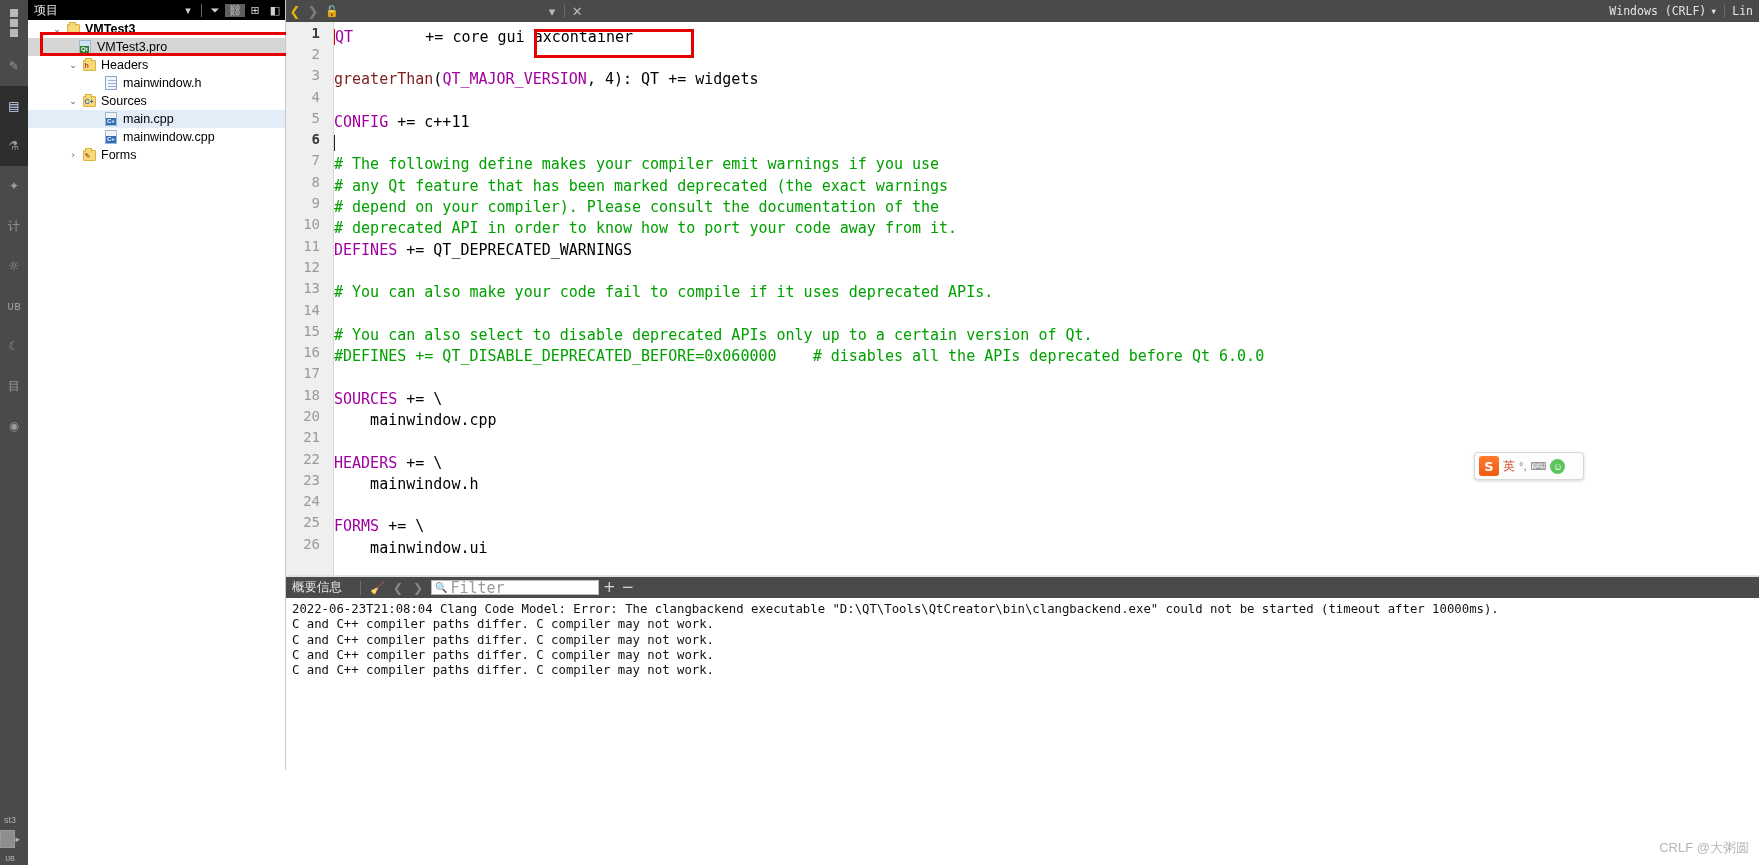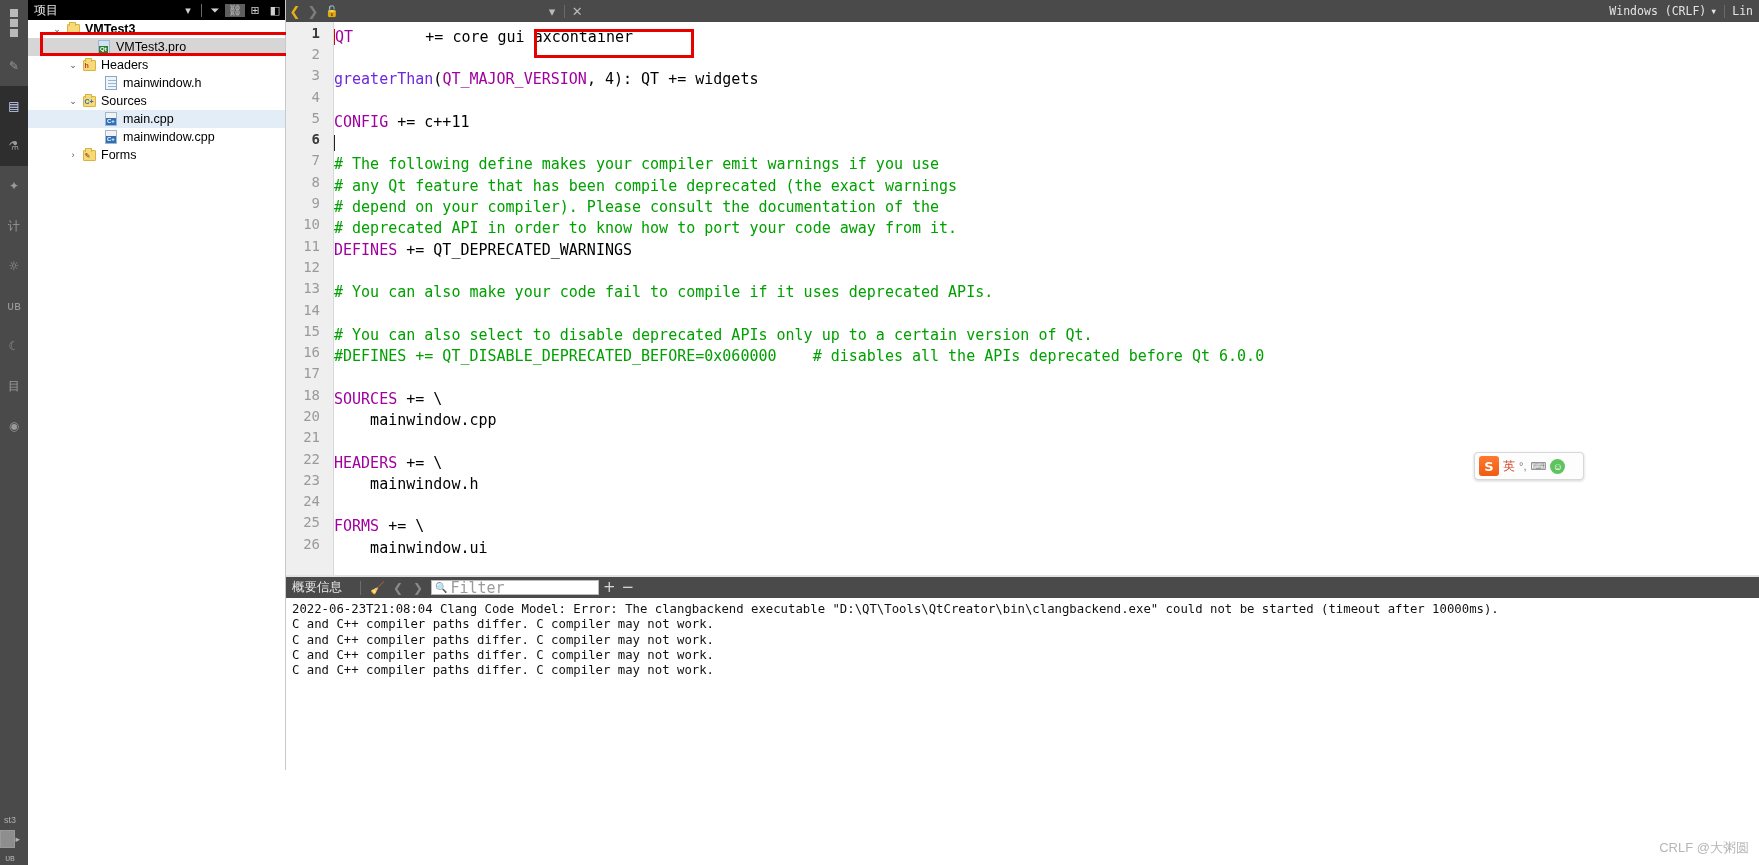--- a/index.html
+++ b/index.html
@@ -103,21 +103,21 @@
     font-family:"DejaVu Sans Mono", monospace; font-size:15px; white-space:pre;
   }
   .ln {
     width:41px; flex:0 0 41px; text-align:right; padding-right:7px;
     color:#9a9a9a; font-size:14px; font-family:"DejaVu Sans Mono", monospace;
   }
   .cl.cur .ln { color:#3a3a3a; font-weight:bold; }
   .ctext { padding-left:7px;margin-top:8px; }
   .k-var { color:#a000a0; }          
   .k-cmt { color:#00a000; }          
-  .k-fn  { color:#6d28d9; }          
+  .k-fn  { color:#7f1d1d; }          
   .k-plain { color:#000000; }
   .caret { display:inline-block; width:1px; height:16px; background:#222; vertical-align:-3px; }
   .caret.red { background:#d00; }
 
   
   .outpane { position:absolute; left:286px; top:577px; right:0; bottom:0; background:#fff; }
   .out-bar {
     height:21px; background:#4a4a4a; display:flex; align-items:center;
     color:#eaeaea; font-size:12px; padding-left:6px; gap:2px;
     font-family:"DejaVu Sans", sans-serif;
@@ -211,21 +211,21 @@
     <div class="tree">
 
       <div class="trow" style="padding-left:22px;">
         <span class="twist">⌄</span>
         <span class="tico">
             <span class="ic-folder"></span>
           </span>
         <span class="tlabel bold">VMTest3</span>
       </div>
 
-      <div class="trow sel-gray" style="padding-left:67px;">
+      <div class="trow sel-gray" style="padding-left:48px;">
         <span class="tico">
             <span class="ic-file pro">
               <span class="tag">Qt</span>
             </span>
           </span>
         <span class="tlabel">VMTest3.pro</span>
       </div>
 
       <div class="trow" style="padding-left:38px;">
         <span class="twist">⌄</span>
@@ -310,21 +310,21 @@
     <div class="code-area">
       <div class="gutter"></div>
       <div class="code-lines" id="code-lines">
           <div class="cl cur"><span class="ln">1</span><span class="ctext"><span class="caret red"></span><span class="k-var">QT</span><span class="k-plain">        += core gui </span><span class="k-plain">axcontainer</span></span></div>
           <div class="cl"><span class="ln">2</span><span class="ctext"></span></div>
           <div class="cl"><span class="ln">3</span><span class="ctext"><span class="k-fn">greaterThan</span><span class="k-plain">(</span><span class="k-var">QT_MAJOR_VERSION</span><span class="k-plain">, 4): </span><span class="k-plain">QT</span><span class="k-plain"> += widgets</span></span></div>
           <div class="cl"><span class="ln">4</span><span class="ctext"></span></div>
           <div class="cl"><span class="ln">5</span><span class="ctext"><span class="k-var">CONFIG</span><span class="k-plain"> += c++11</span></span></div>
           <div class="cl cur"><span class="ln">6</span><span class="ctext"><span class="caret"></span></span></div>
           <div class="cl"><span class="ln">7</span><span class="ctext"><span class="k-cmt"># The following define makes your compiler emit warnings if you use</span></span></div>
-          <div class="cl"><span class="ln">8</span><span class="ctext"><span class="k-cmt"># any Qt feature that has been compile deprecated (the exact warnings</span></span></div>
+          <div class="cl"><span class="ln">8</span><span class="ctext"><span class="k-cmt"># any Qt feature that has been marked deprecated (the exact warnings</span></span></div>
           <div class="cl"><span class="ln">9</span><span class="ctext"><span class="k-cmt"># depend on your compiler). Please consult the documentation of the</span></span></div>
           <div class="cl"><span class="ln">10</span><span class="ctext"><span class="k-cmt"># deprecated API in order to know how to port your code away from it.</span></span></div>
           <div class="cl"><span class="ln">11</span><span class="ctext"><span class="k-var">DEFINES</span><span class="k-plain"> += QT_DEPRECATED_WARNINGS</span></span></div>
           <div class="cl"><span class="ln">12</span><span class="ctext"></span></div>
           <div class="cl"><span class="ln">13</span><span class="ctext"><span class="k-cmt"># You can also make your code fail to compile if it uses deprecated APIs.</span></span></div>
           <div class="cl"><span class="ln">14</span></div>
           <div class="cl"><span class="ln">15</span><span class="ctext"><span class="k-cmt"># You can also select to disable deprecated APIs only up to a certain version of Qt.</span></span></div>
           <div class="cl"><span class="ln">16</span><span class="ctext"><span class="k-cmt">#DEFINES += QT_DISABLE_DEPRECATED_BEFORE=0x060000    # disables all the APIs deprecated before Qt 6.0.0</span></span></div>
           <div class="cl"><span class="ln">17</span><span class="ctext"></span></div>
           <div class="cl"><span class="ln">18</span><span class="ctext"><span class="k-var">SOURCES</span><span class="k-plain"> += \</span></span></div>

